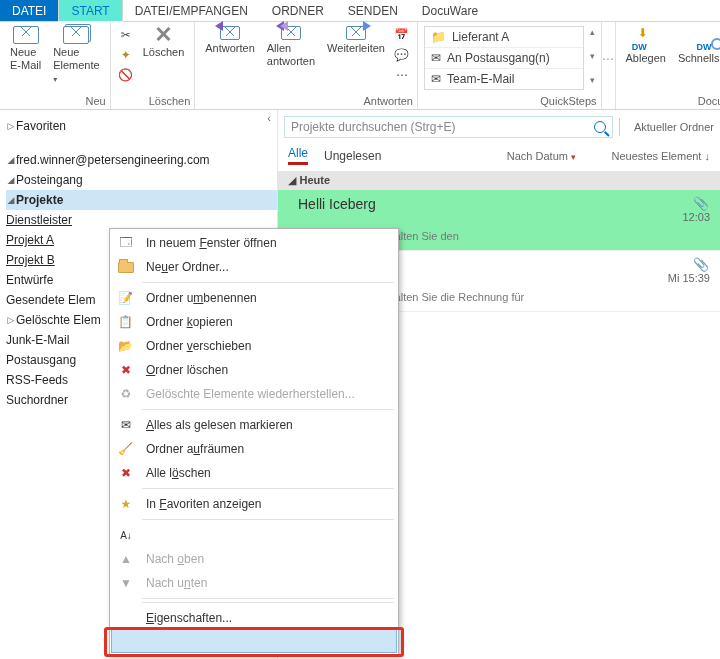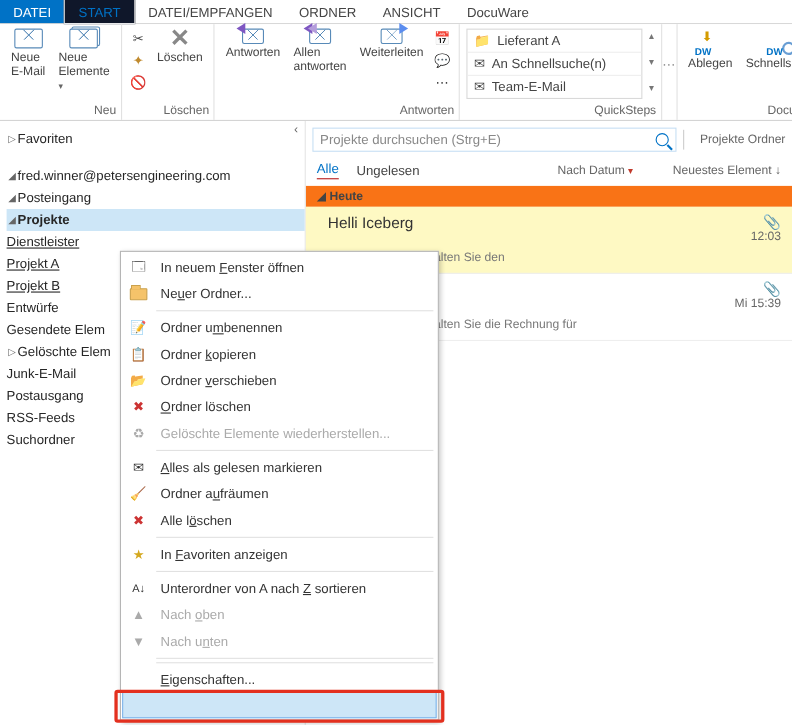--- a/index.html
+++ b/index.html
@@ -2,21 +2,21 @@
 <html><head>
 <meta charset="utf-8">
 <style>
   * { box-sizing: border-box; }
   body { margin: 0; font-family: "Segoe UI", Tahoma, sans-serif; font-size: 12px; color: #444; background: #fff; width: 720px; height: 659px; overflow: hidden; }
 
   
   .tabs { display: flex; align-items: flex-end; height: 22px; border-bottom: 1px solid #d4d4d4; background: #fff; font-size: 12px; }
   .tab { padding: 4px 12px 3px; color: #444; cursor: pointer; }
   .tab.file { background: #0072c6; color: #fff; }
-  .tab.active { color: #0072c6; border: 1px solid #d4d4d4; border-bottom: 1px solid #fff; margin-bottom: -1px; background: #0f172a; }
+  .tab.active { color: #0072c6; border: 1px solid #d4d4d4; border-bottom: 1px solid #fff; margin-bottom: -1px; background: #5eead4; }
 
   
   .ribbon { display: flex; height: 88px; border-bottom: 1px solid #d4d4d4; background: #fff; }
   .grp { display: flex; flex-direction: column; border-right: 1px solid #e1e1e1; padding: 2px 4px 0; }
   .grp-body { flex: 1; display: flex; align-items: flex-start; }
   .grp-label { text-align: right; font-size: 11px; color: #666; padding: 2px 0 2px; }
   .rbtn { display: flex; flex-direction: column; align-items: center; padding: 2px 6px; cursor: pointer; color: #444; }
   .rbtn .biglabel { font-size: 11px; line-height: 13px; margin-top: 2px; }
   .mini-col { display: flex; flex-direction: column; gap: 2px; padding: 2px 2px 0; }
   .mini-ico { width: 18px; height: 18px; display: flex; align-items: center; justify-content: center; }
@@ -39,26 +39,26 @@
   .indent2 { padding-left: 24px; }
   .indent3 { padding-left: 36px; text-decoration: underline; }
   .collapse-caret { position: absolute; right: 6px; top: 2px; font-size: 11px; color: #666; }
 
   .content { flex: 1; display: flex; flex-direction: column; }
   .searchbar { display: flex; align-items: center; margin: 6px 6px 4px 6px; }
   .searchbox { flex: 1; border: 1px solid #c7dff4; height: 22px; display: flex; align-items: center; padding: 0 6px; color: #888; justify-content: space-between; }
   .scope { margin-left: 8px; color: #666; font-size: 11px; }
   .filterbar { display: flex; align-items: center; padding: 4px 10px 6px; font-size: 12px; }
   .filterbar .f { margin-right: 16px; color: #444; }
-  .filterbar .f.active { color: #0072c6; border-bottom: 1px solid #b91c1c; padding-bottom: 2px; }
+  .filterbar .f.active { color: #0072c6; border-bottom: 3px solid #b91c1c; padding-bottom: 2px; }
   .filterbar .spacer { flex: 1; }
   .filterbar .sort { color: #666; font-size: 11px; margin-left: 12px; padding-left: 24px; }
-  .group-hdr { background: #f97316; font-size: 11px; padding: 3px 10px; color: #444; }
+  .group-hdr { background: #e5e5e5; font-size: 11px; padding: 3px 10px; color: #444; }
   .msg { padding: 6px 10px 8px 20px; border-bottom: 1px solid #eee; position: relative; }
-  .msg.sel { background: #fef9c3; }
+  .msg.sel { background: #86efac; }
   .msg .from { font-size: 14px; color: #333; }
   .msg .subj { color: #555; font-size: 12px; margin-top: 2px; }
   .msg .prev { color: #777; font-size: 11px; margin-top: 2px; white-space: nowrap; overflow: hidden; text-overflow: ellipsis; }
   .msg .meta { position: absolute; right: 10px; top: 6px; text-align: right; font-size: 11px; color: #666; }
   .clip { font-size: 13px; color: #555; }
 
   
   .ctx { position: absolute; left: 109px; top: 228px; width: 290px; background: #fff; border: 1px solid #b5b5b5; box-shadow: 2px 2px 5px rgba(0,0,0,0.25); z-index: 50; padding: 2px; }
   .ctx .mi { display: flex; align-items: center; height: 24px; padding: 0 10px 0 4px; gap: 10px; color: #333; }
   .ctx .mi .mico { width: 20px; height: 18px; display: flex; align-items: center; justify-content: center; }
@@ -86,21 +86,21 @@
   .dw-ico .txt { position:absolute; bottom:-2px; left:0; font-size:9px; font-weight:bold; color:#0072c6; }
 </style>
 </head>
 <body>
 
 <div class="tabs">
   <div class="tab file">DATEI</div>
   <div class="tab active">START</div>
   <div class="tab">DATEI/EMPFANGEN</div>
   <div class="tab">ORDNER</div>
-  <div class="tab">ANSICHT</div>
+  <div class="tab">SENDEN</div>
   <div class="tab">DocuWare</div>
 </div>
 
 <div class="ribbon">
 
   <div class="grp">
     <div class="grp-body">
       <div class="rbtn">
         <span class="ic env"></span>
         <span class="biglabel" style="white-space:pre;">Neue
@@ -163,21 +163,21 @@
 
   <div class="grp">
     <div class="grp-body">
       <div class="qs-box">
         <div class="qs-row">
             <span>📁</span>
             <span>Lieferant A</span>
           </div>
         <div class="qs-row">
             <span>✉</span>
-            <span>An Schnellsuche(n)</span>
+            <span>An Postausgang(n)</span>
           </div>
         <div class="qs-row">
             <span>✉</span>
             <span>Team-E-Mail</span>
           </div>
       </div>
       <div class="qs-side">
           <div>▴</div>
           <div>▾</div>
           <div>▾</div>
@@ -266,21 +266,21 @@
       </div>
   </div>
 
   <div class="content">
     <div class="searchbar">
       <div class="searchbox">
         <span>Projekte durchsuchen (Strg+E)</span>
         <span class="mag"></span>
       </div>
       <div style="width:1px;height:18px;background:#ccc;margin:0 6px;"></div>
-      <div class="scope"><span>Projekte Ordner</span></div>
+      <div class="scope"><span>Aktueller Ordner</span></div>
     </div>
     <div class="filterbar">
       <span class="f active">Alle</span>
       <span class="f">Ungelesen</span>
       <span class="spacer"></span>
       <span class="sort"><span>Nach Datum</span> <span style="color:#c0392b;font-size:9px;">▾</span></span>
       <span class="sort"><span>Neuestes Element</span> ↓</span>
     </div>
     <div class="group-hdr">◢ <b>Heute</b></div>
 
@@ -345,21 +345,20 @@
       <span>Alle l<span class="u">ö</span>schen</span>
     </div>
   <div class="sep"></div>
   <div class="mi">
       <span class="mico" style="color:#d4a81f;">★</span>
       <span>In <span class="u">F</span>avoriten anzeigen</span>
     </div>
   <div class="sep"></div>
   <div class="mi">
       <span class="mico" style="font-size:10px;">A↓</span>
-      <span>Unterordner von A nach <span class="u">Z</span> sortieren</span>
     </div>
   <div class="mi disabled">
       <span class="mico">▲</span>
       <span>Nach <span class="u">o</span>ben</span>
     </div>
   <div class="mi disabled">
       <span class="mico">▼</span>
       <span>Nach u<span class="u">n</span>ten</span>
     </div>
   <div class="sep"></div>

